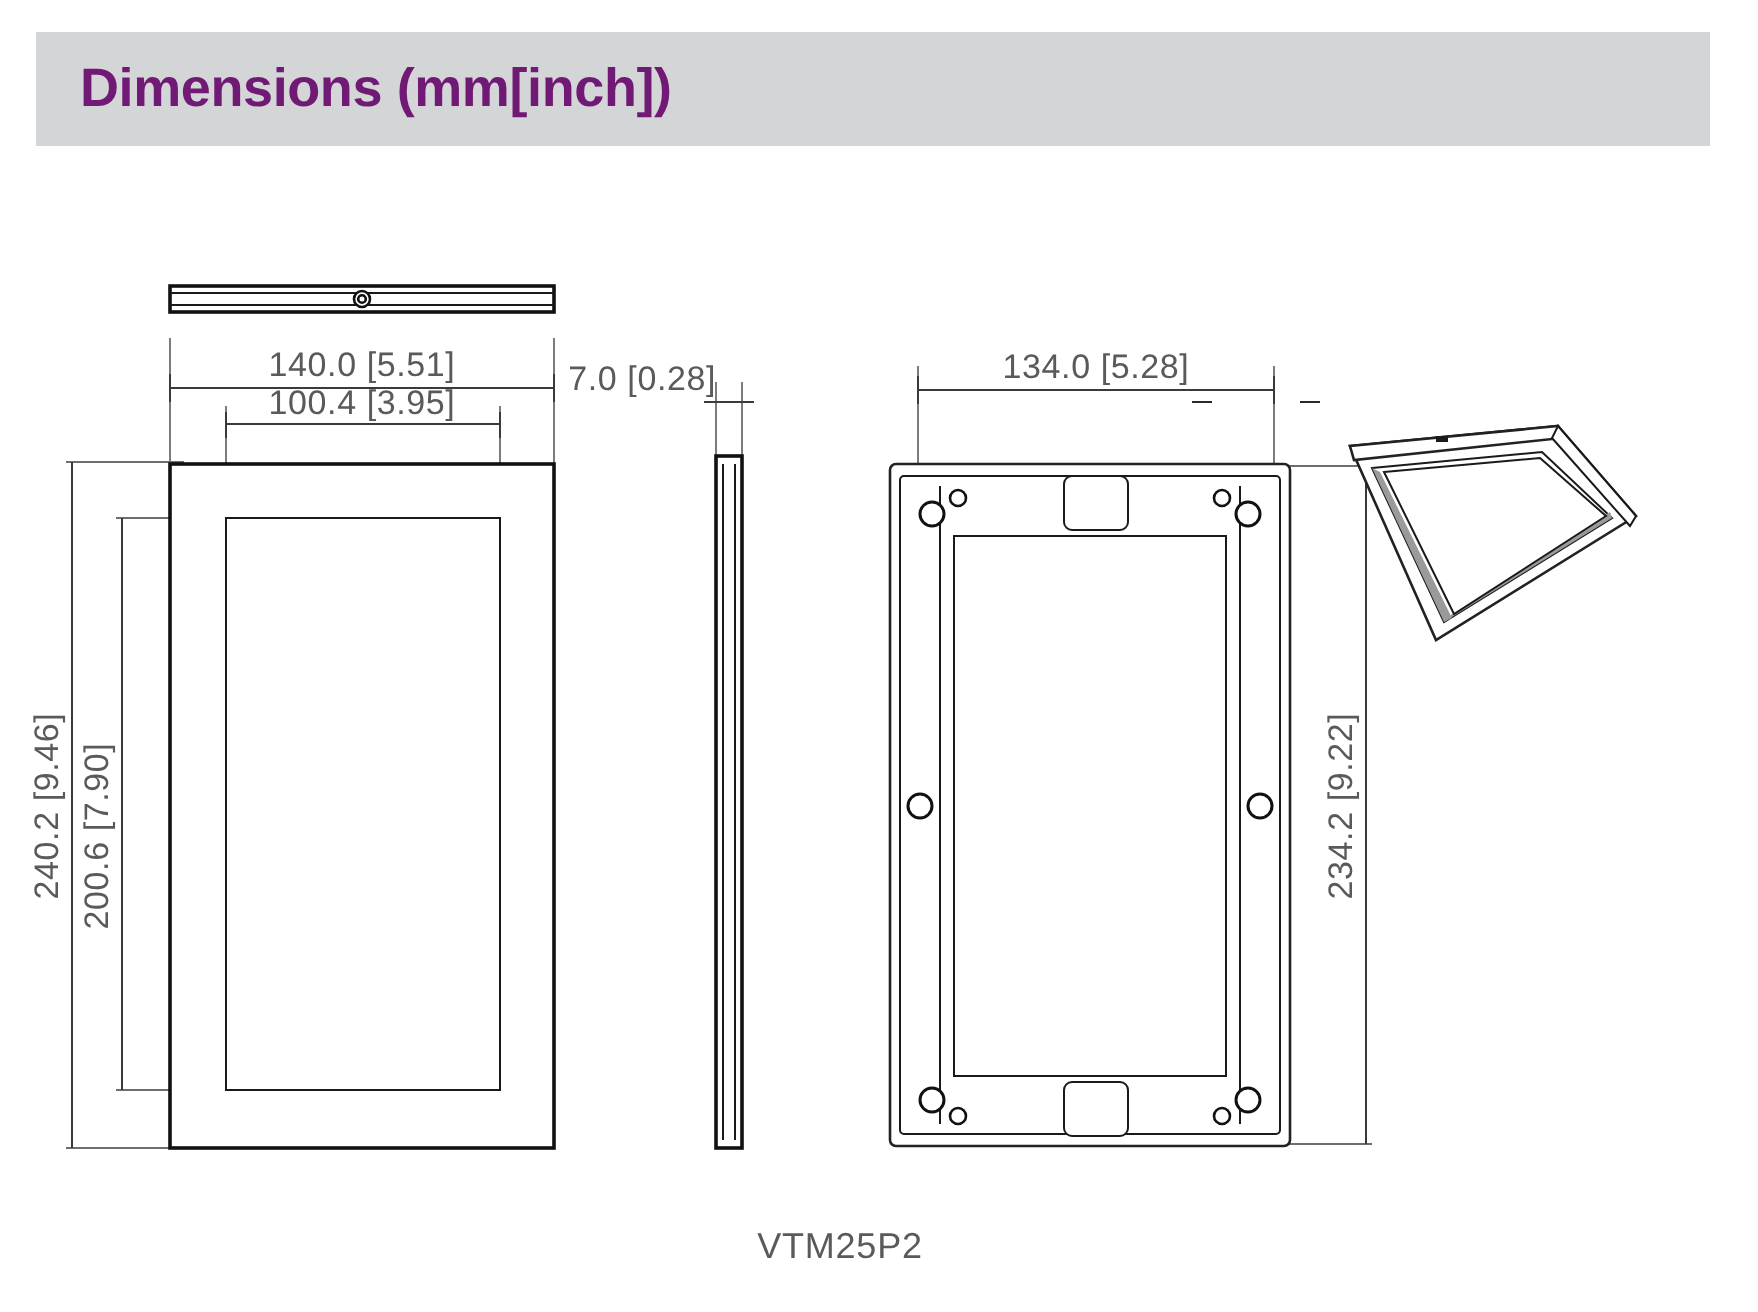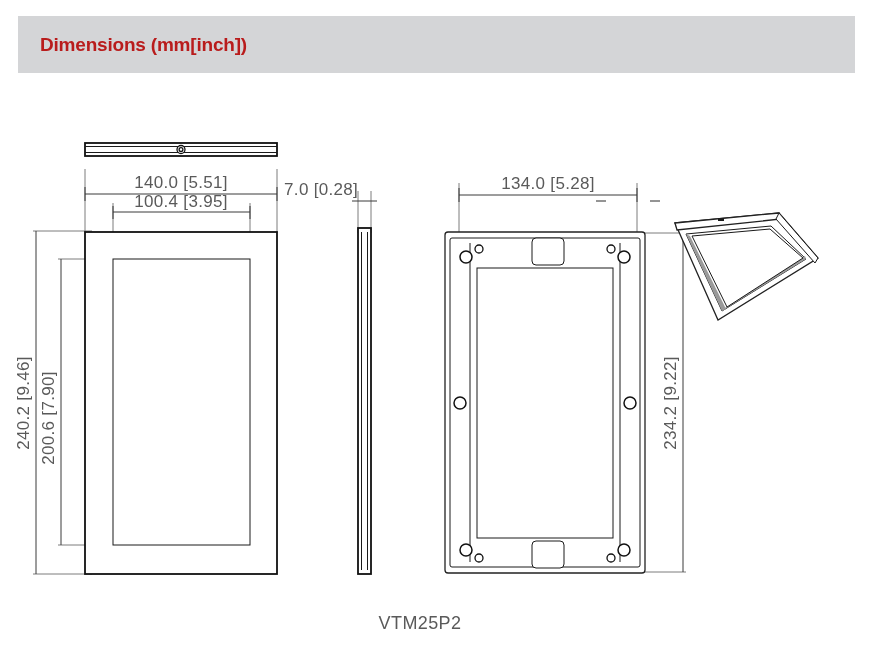--- a/index.html
+++ b/index.html
@@ -28,23 +28,23 @@
     top: 16px;
     width: 837px;
     height: 57px;
     background: #d4d5d7;
     display: flex;
     align-items: center;
   }
   #header-title {
     margin-left: 22px;
     font-family: "Liberation Sans", sans-serif;
-    font-size: 19px;
+    font-size: 27px;
     font-weight: bold;
-    color: #b91c1c;
+    color: #701a75;
     letter-spacing: -0.2px;
     white-space: nowrap;
   }
   
   #drawing {
     position: absolute;
     left: 0;
     top: 73px;
     width: 879px;
     height: 415px;

